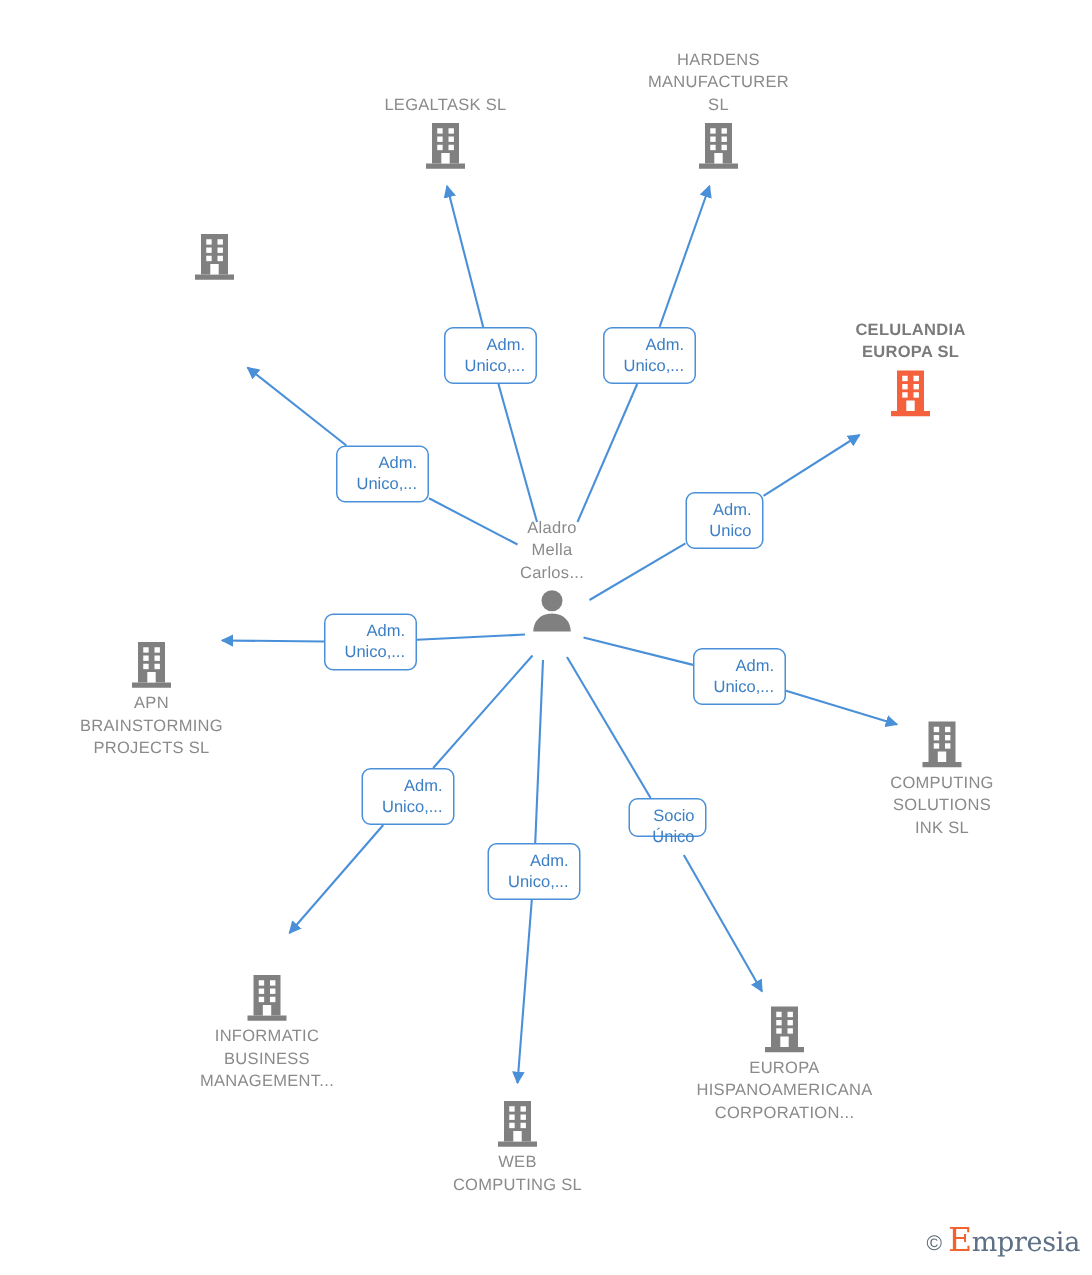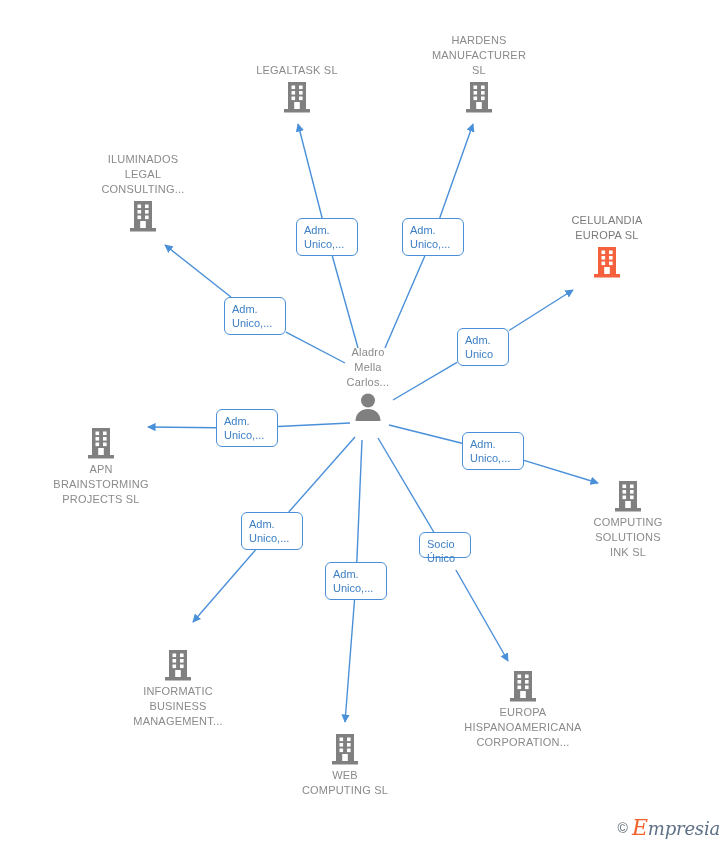--- a/index.html
+++ b/index.html
@@ -35,60 +35,59 @@
   }
   .node .label {
     font-size: 11px;
     line-height: 15px;
     color: #8a8a8a;
     letter-spacing: 0.2px;
     white-space: pre-line;
   }
   .node.highlight .label {
     color: #7a7a7a;
-    font-weight: normal;
+    font-weight: bold;
   }
   .node .glyph {
     line-height: 0;
   }
   .node.label-top .glyph { order: 2; margin-top: 2px; }
   .node.label-top .label { order: 1; }
   .node.label-bottom .glyph { order: 1; }
   .node.label-bottom .label { order: 2; margin-top: 2px; }
 
   .edge-label {
     position: absolute;
     box-sizing: border-box;
     border: 1.4px solid #4a90d9;
     border-radius: 6px;
     background: #ffffff;
     color: #3c7fc4;
     font-size: 11px;
     line-height: 14px;
-    text-align: left;
+    text-align: right;
     padding: 4px 7px 5px 7px;
     white-space: pre-line;
     cursor: pointer;
   }
   #watermark {
     position: absolute;
     right: 8px;
     bottom: 10px;
     display: flex;
     align-items: center;
     gap: 4px;
     font-size: 17px;
   }
   #watermark .copy {
     color: #5d6b75;
     font-size: 14px;
   }
   #watermark .brand {
     font-family: "DejaVu Serif", serif;
-    font-style: italic;
     font-size: 18px;
     color: #5d7086;
     letter-spacing: -0.2px;
   }
   #watermark .brand .cap {
     color: #f2622d;
     font-size: 22px;
   }
 </style>
 </head>
@@ -182,23 +181,20 @@
               <rect x="2" y="29" width="26" height="3.5"></rect>
               <rect x="9.5" y="5.5" width="3.6" height="3.6" fill="#ffffff"></rect>
               <rect x="9.5" y="11" width="3.6" height="3.6" fill="#ffffff"></rect>
               <rect x="9.5" y="16.5" width="3.6" height="3.6" fill="#ffffff"></rect>
               <rect x="17" y="5.5" width="3.6" height="3.6" fill="#ffffff"></rect>
               <rect x="17" y="11" width="3.6" height="3.6" fill="#ffffff"></rect>
               <rect x="17" y="16.5" width="3.6" height="3.6" fill="#ffffff"></rect>
               <rect x="12.2" y="22" width="5.6" height="7" fill="#ffffff"></rect>
             </g>
           </svg></span>
-        <span class="label">ILUMINADOS
-LEGAL
-CONSULTING...</span>
       </div>
       <div class="node label-top highlight" style="left: 607px; top: 213px;">
         <span class="glyph"><svg width="30" height="34" viewBox="0 0 30 34">
             <g fill="#f4613c">
               <rect x="6" y="2" width="18" height="27"></rect>
               <rect x="2" y="29" width="26" height="3.5"></rect>
               <rect x="9.5" y="5.5" width="3.6" height="3.6" fill="#ffffff"></rect>
               <rect x="9.5" y="11" width="3.6" height="3.6" fill="#ffffff"></rect>
               <rect x="9.5" y="16.5" width="3.6" height="3.6" fill="#ffffff"></rect>
               <rect x="17" y="5.5" width="3.6" height="3.6" fill="#ffffff"></rect>

